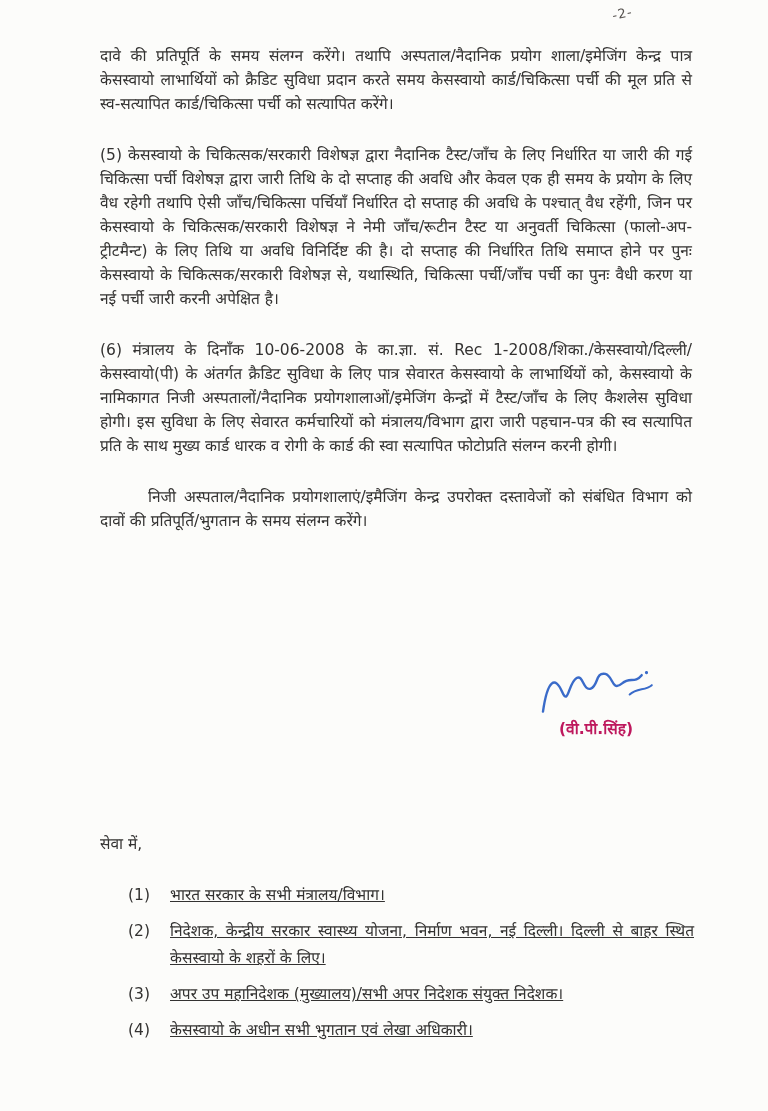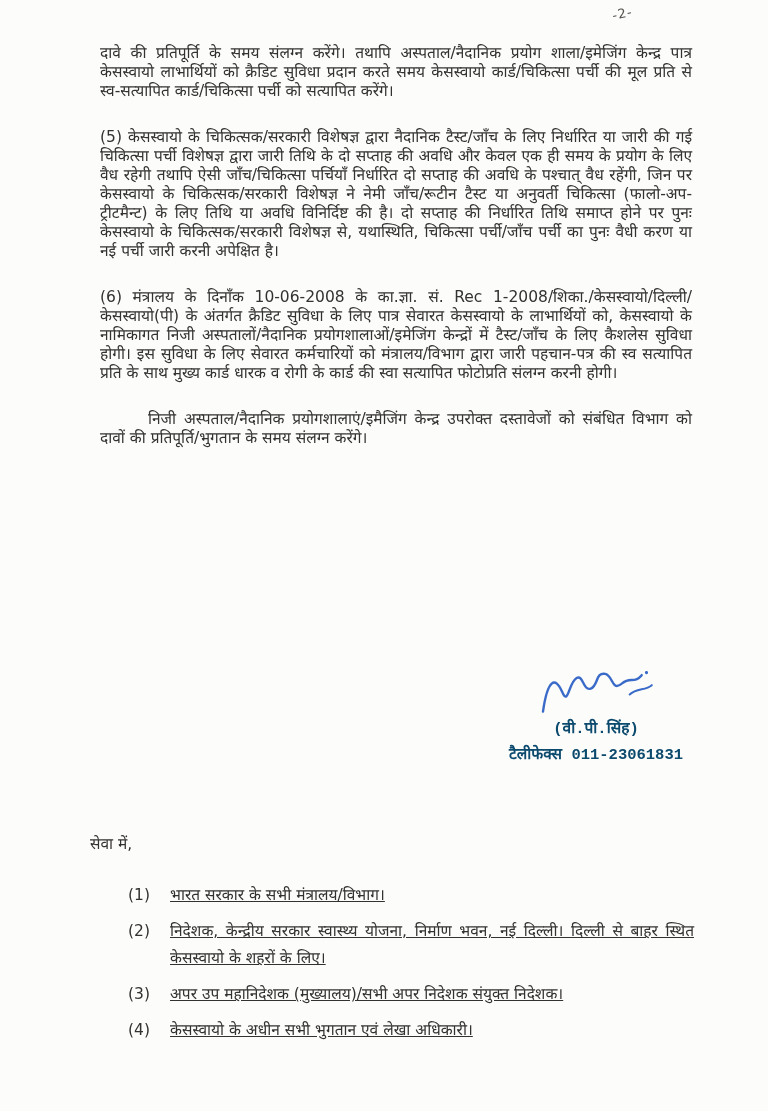--- a/index.html
+++ b/index.html
@@ -21,46 +21,45 @@
     color: #55514e;
     transform: rotate(-12deg);
     letter-spacing: 1px;
   }
   .content {
     position: absolute;
     left: 100px;
     top: 44px;
     width: 592px;
     font-size: 15.5px;
-    line-height: 19px;
+    line-height: 24px;
     text-align: justify;
     font-weight: 500;
   }
   .content p { margin: 0 0 27px 0; }
   .content p.indent { text-indent: 48px; margin-bottom: 4px; }
   .sign-block {
     position: absolute;
     left: 472px;
     top: 662px;
     width: 248px;
     text-align: center;
     font-size: 15.5px;
     line-height: 26px;
     font-weight: 600;
-    color: #0c4a6e;
-    font-family: Liberation Mono, monospace;
+    color: #be185d;
   }
   .sign-scribble {
     display: block;
     margin: 0 auto -2px auto;
     transform: rotate(-6deg);
   }
   .salutation {
     position: absolute;
-    left: 90px;
+    left: 100px;
     top: 832px;
     font-size: 15.5px;
     font-weight: 500;
   }
   .dist-list {
     position: absolute;
     left: 128px;
     top: 882px;
     width: 566px;
     font-size: 15.5px;
@@ -85,21 +84,20 @@
     <p class="indent">निजी अस्पताल/नैदानिक प्रयोगशालाएं/इमैजिंग केन्द्र उपरोक्त दस्तावेजों को संबंधित विभाग को दावों की प्रतिपूर्ति/भुगतान के समय संलग्न करेंगे।</p>
   </div>
 
   <div class="sign-block">
     <svg class="sign-scribble" width="130" height="56" viewBox="0 0 130 56">
       <path d="M10 44 C 18 12, 26 10, 31 26 C 36 42, 38 18, 47 14 C 54 11, 52 28, 60 26 C 68 24, 66 10, 76 13 C 84 16, 80 32, 92 24 C 100 18, 104 26, 112 18" fill="none" stroke="#3a6bc9" stroke-width="2.4" stroke-linecap="round"></path>
       <path d="M98 36 C 106 30, 114 34, 121 29" fill="none" stroke="#3a6bc9" stroke-width="2" stroke-linecap="round"></path>
       <circle cx="117" cy="16" r="1.6" fill="#3a6bc9"></circle>
     </svg>
     <div>(वी.पी.सिंह)</div>
-    <div>टैलीफेक्स 011-23061831</div>
   </div>
 
   <div class="salutation">सेवा में,</div>
 
   <div class="dist-list">
     <div class="dist-row">
       <span class="dist-num">(1)</span>
       <span class="dist-text">भारत सरकार के सभी मंत्रालय/विभाग।</span>
     </div>
     <div class="dist-row">

